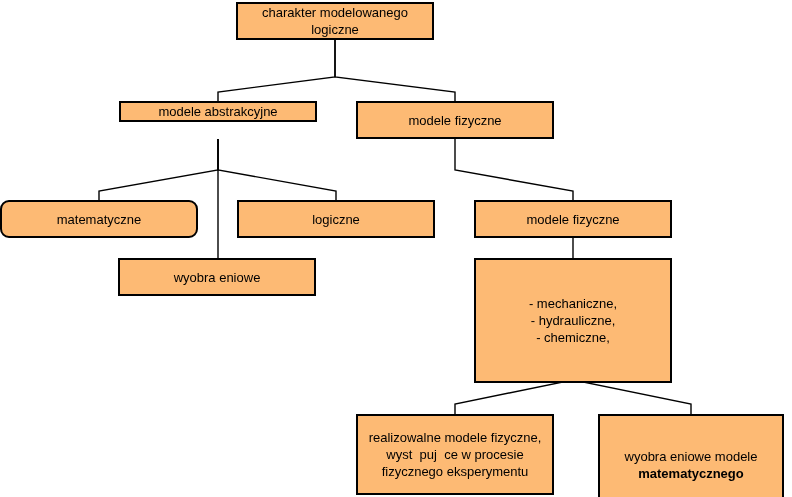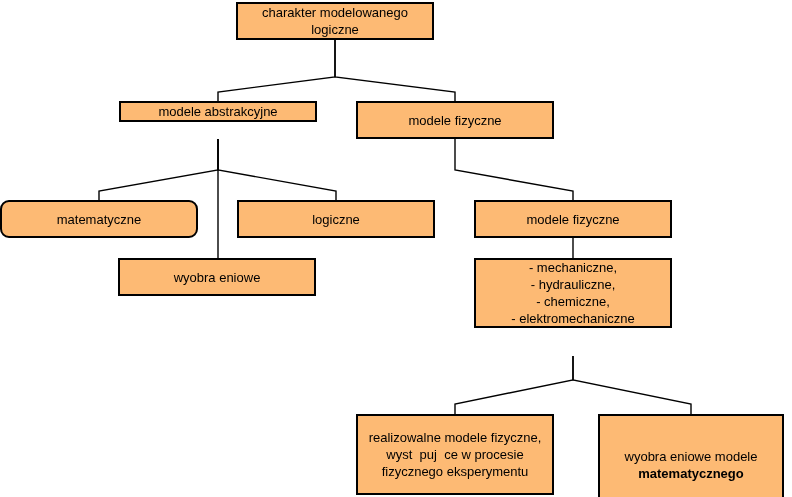--- a/index.html
+++ b/index.html
@@ -92,26 +92,25 @@
     <div class="node" style="left: 474px; top: 200px; width: 198px; height: 38px;">
       <div class="lines">
         <span class="ln">modele fizyczne</span>
       </div>
     </div>
     <div class="node" style="left: 118px; top: 258px; width: 198px; height: 38px;">
       <div class="lines">
         <span class="ln">wyobra eniowe</span>
       </div>
     </div>
-    <div class="node" style="left: 474px; top: 258px; width: 198px; height: 70px;">
+    <div class="node" style="left: 474px; top: 258px; width: 198px; height: 125px;">
       <div class="lines">
         <span class="ln">- mechaniczne,</span>
         <span class="ln">- hydrauliczne,</span>
         <span class="ln">- chemiczne,</span>
-        <span class="ln">- elektromechaniczne</span>
       </div>
     </div>
     <div class="node" style="left: 356px; top: 414px; width: 198px; height: 81px;">
       <div class="lines">
         <span class="ln">realizowalne modele fizyczne,</span>
         <span class="ln">wyst  puj  ce w procesie</span>
         <span class="ln">fizycznego eksperymentu</span>
       </div>
     </div>
     <div class="node" style="left: 598px; top: 414px; width: 186px; height: 101px;">

